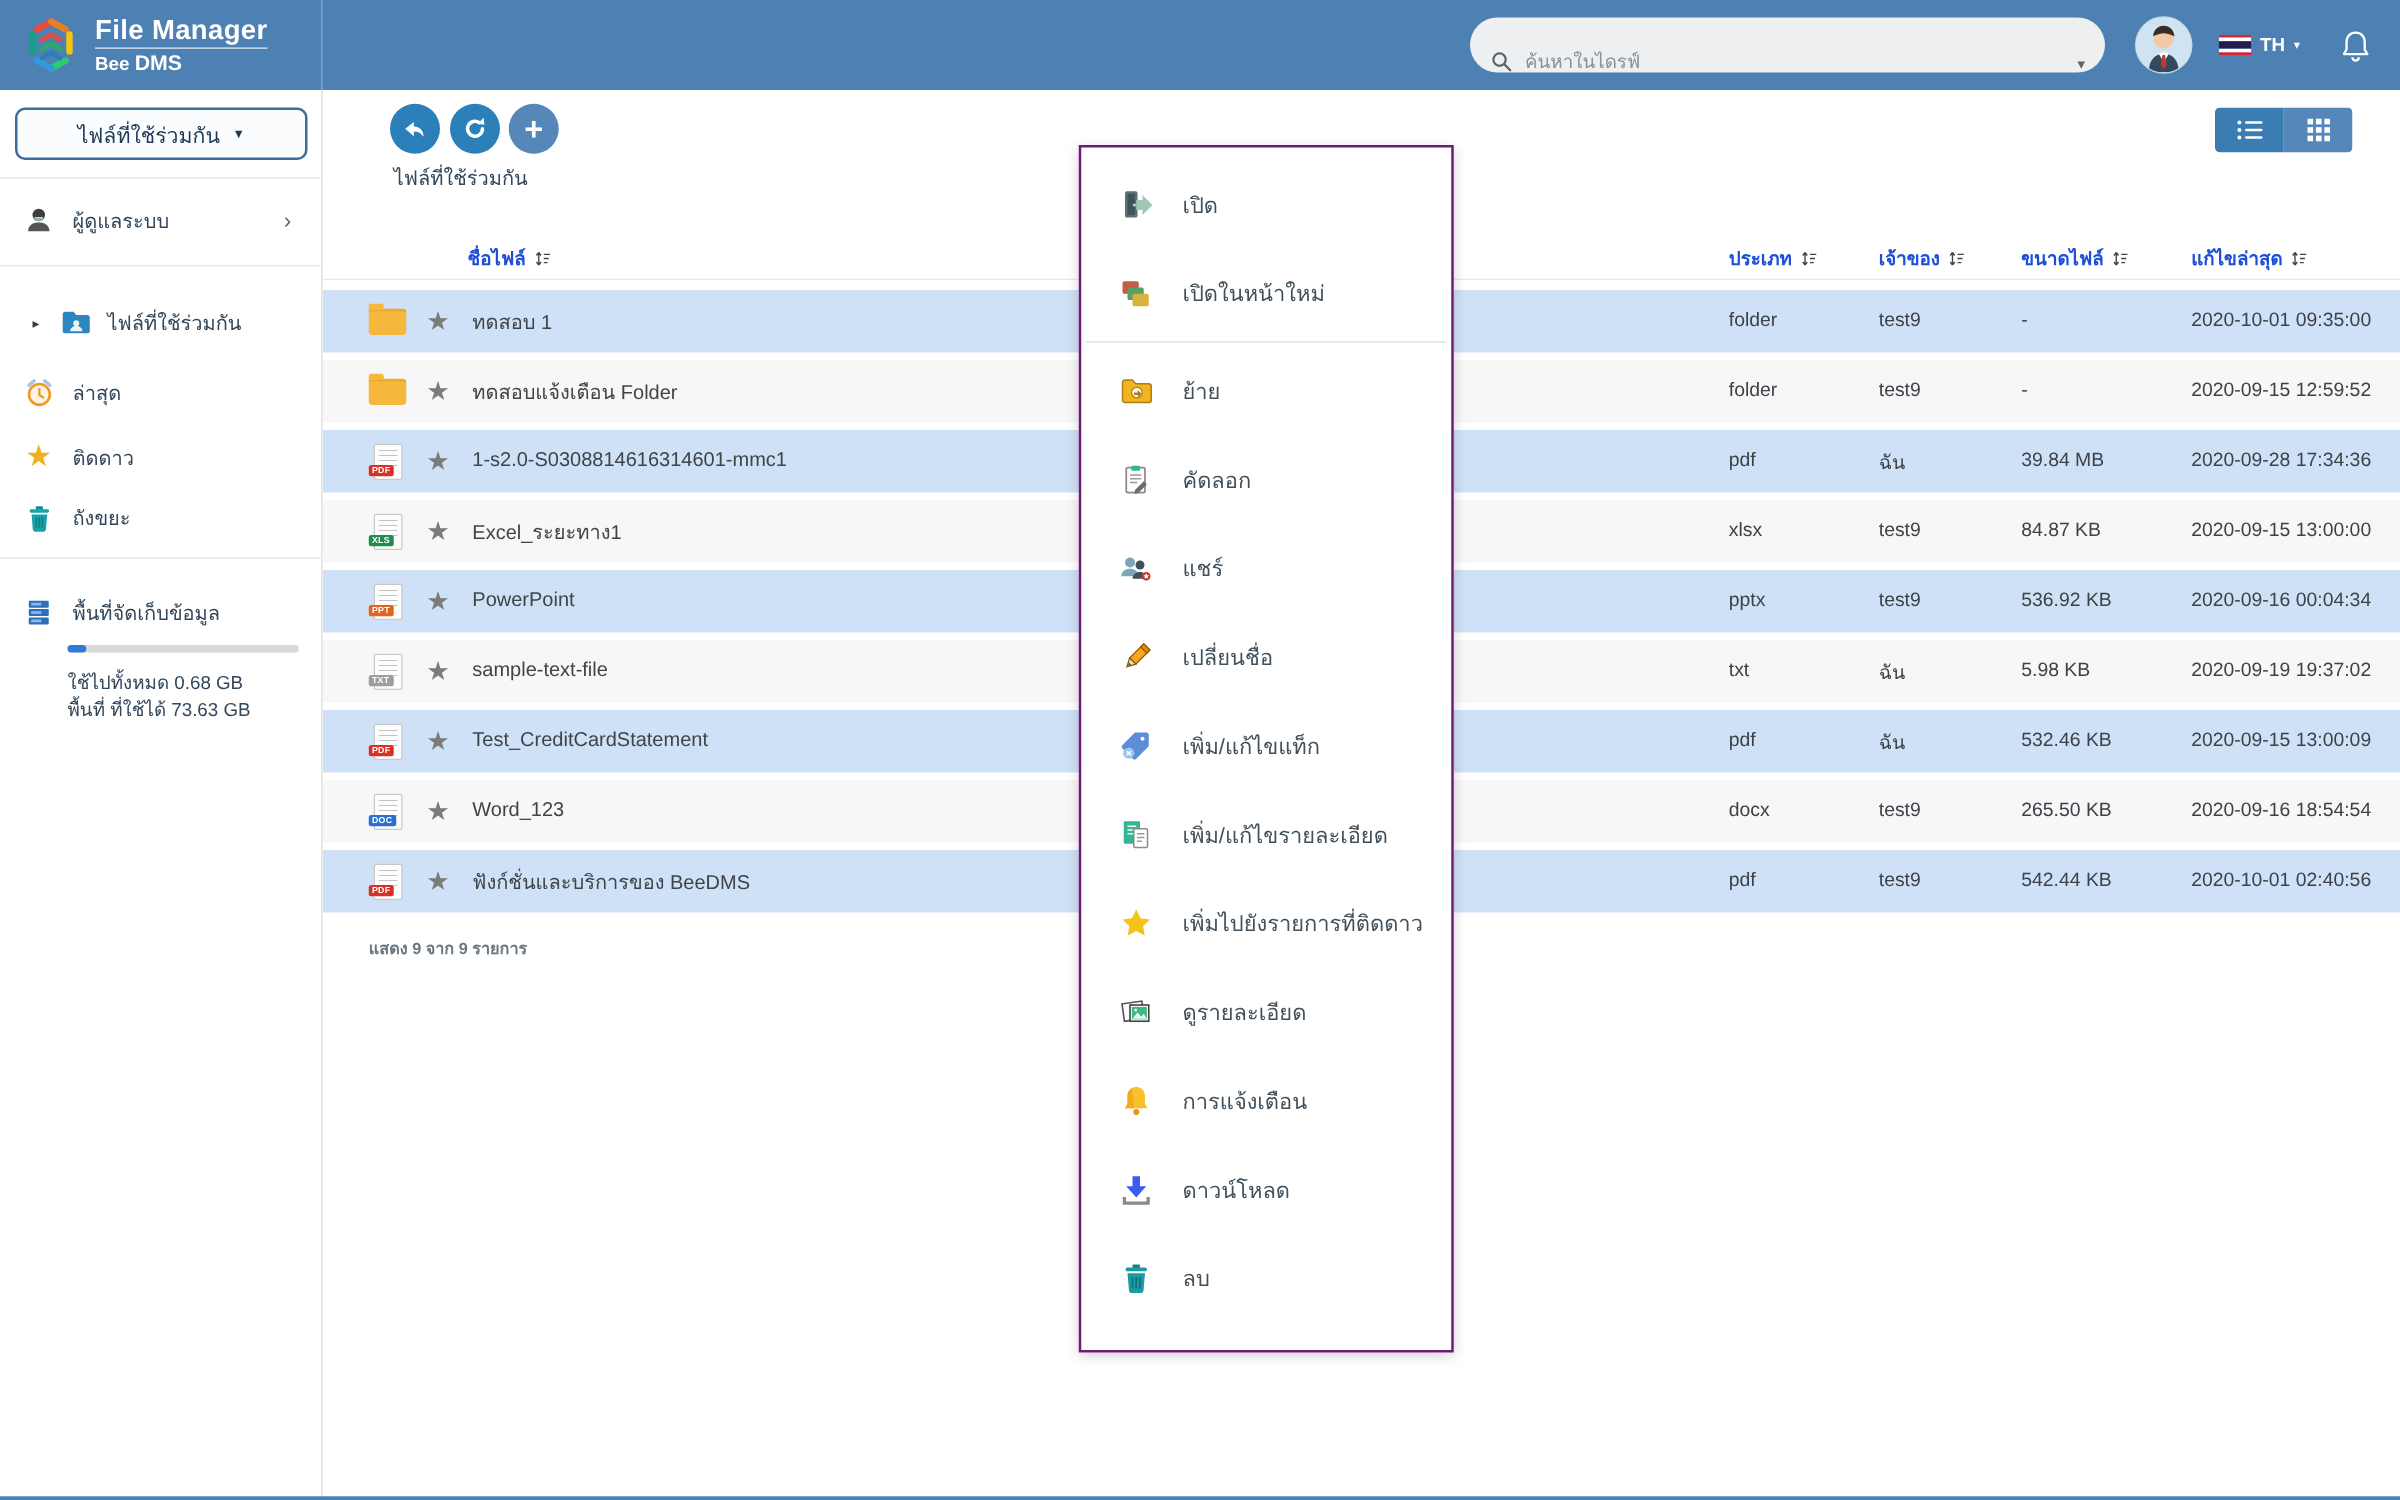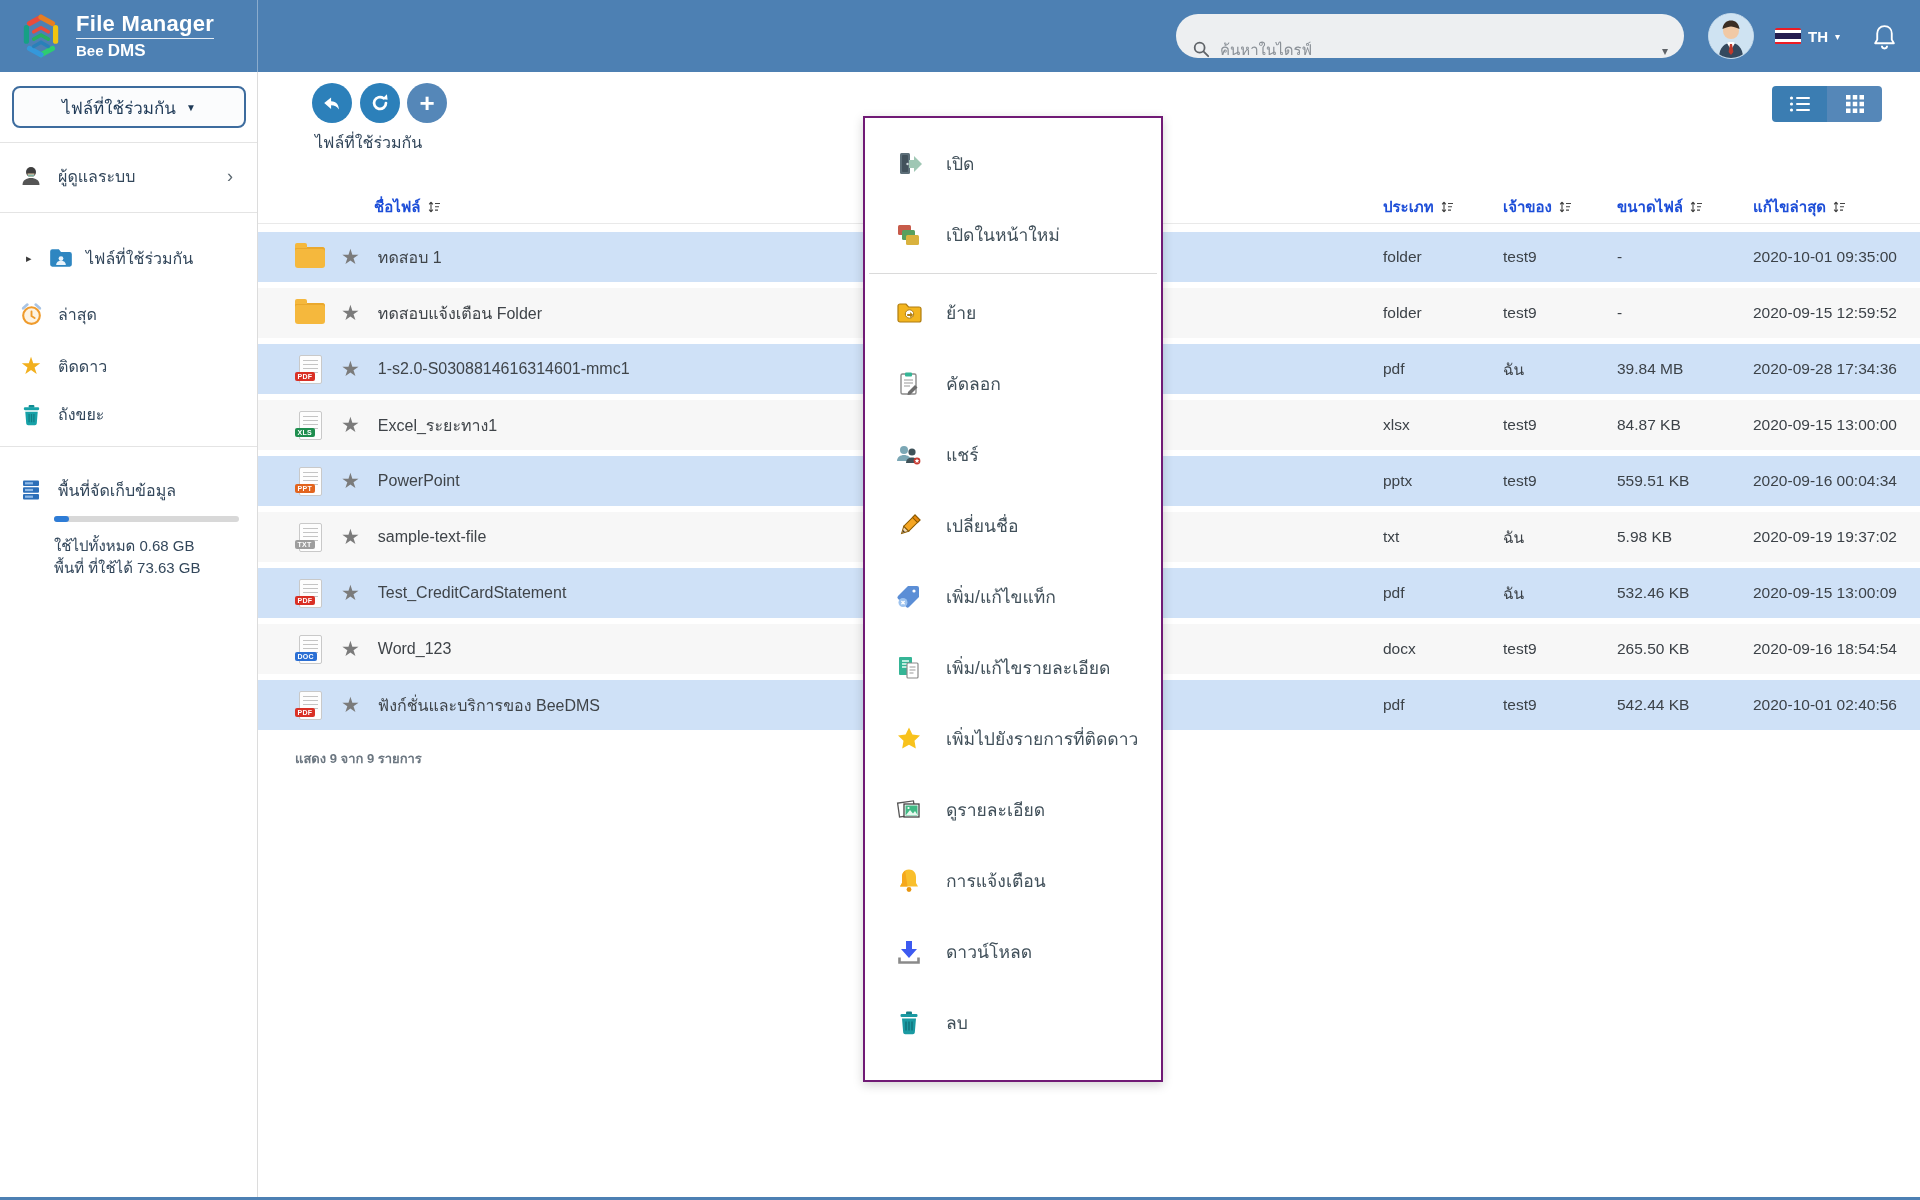--- a/index.html
+++ b/index.html
@@ -433,21 +433,21 @@
           <span class="ficon-box">
             <span class="ficon-page">
               <span class="fbadge b-ppt">PPT</span>
             </span>
           </span>
           <span class="row-star">★</span>
           <span class="fname">PowerPoint</span>
         </div>
       <div class="col-type">pptx</div>
       <div class="col-owner">test9</div>
-      <div class="col-size">559.51 KB</div>
+      <div class="col-size">536.92 KB</div>
       <div class="col-mod">2020-09-16 00:04:34</div>
     </div>
 
     <div class="frow">
       <div class="name-cell">
           <span class="ficon-box">
             <span class="ficon-page">
               <span class="fbadge b-txt">TXT</span>
             </span>
           </span>

